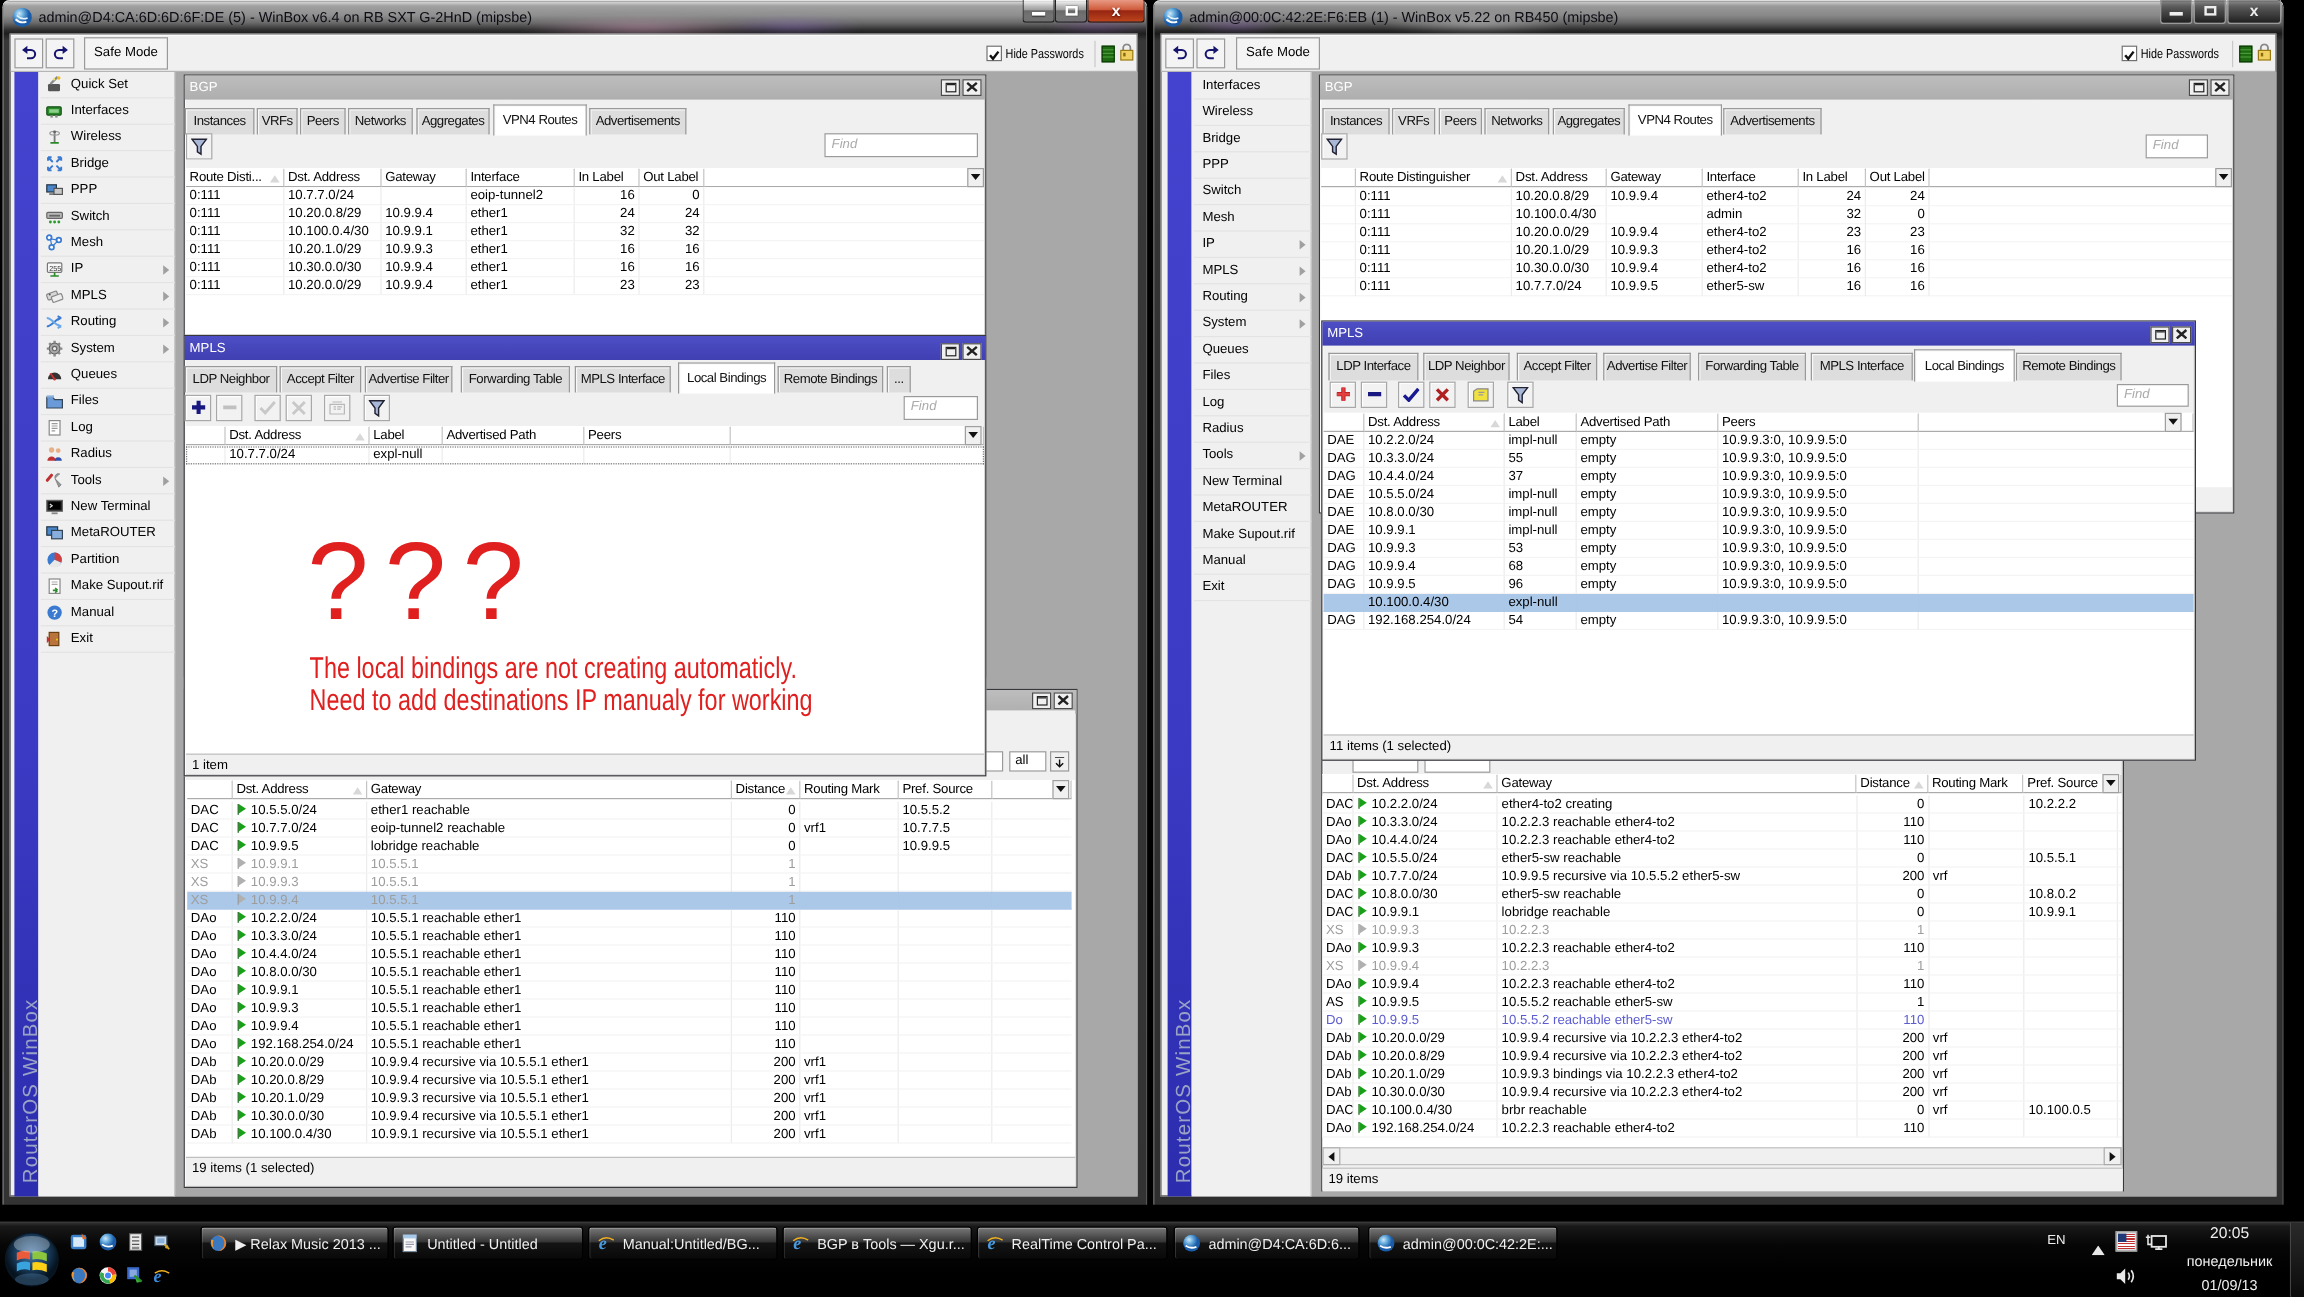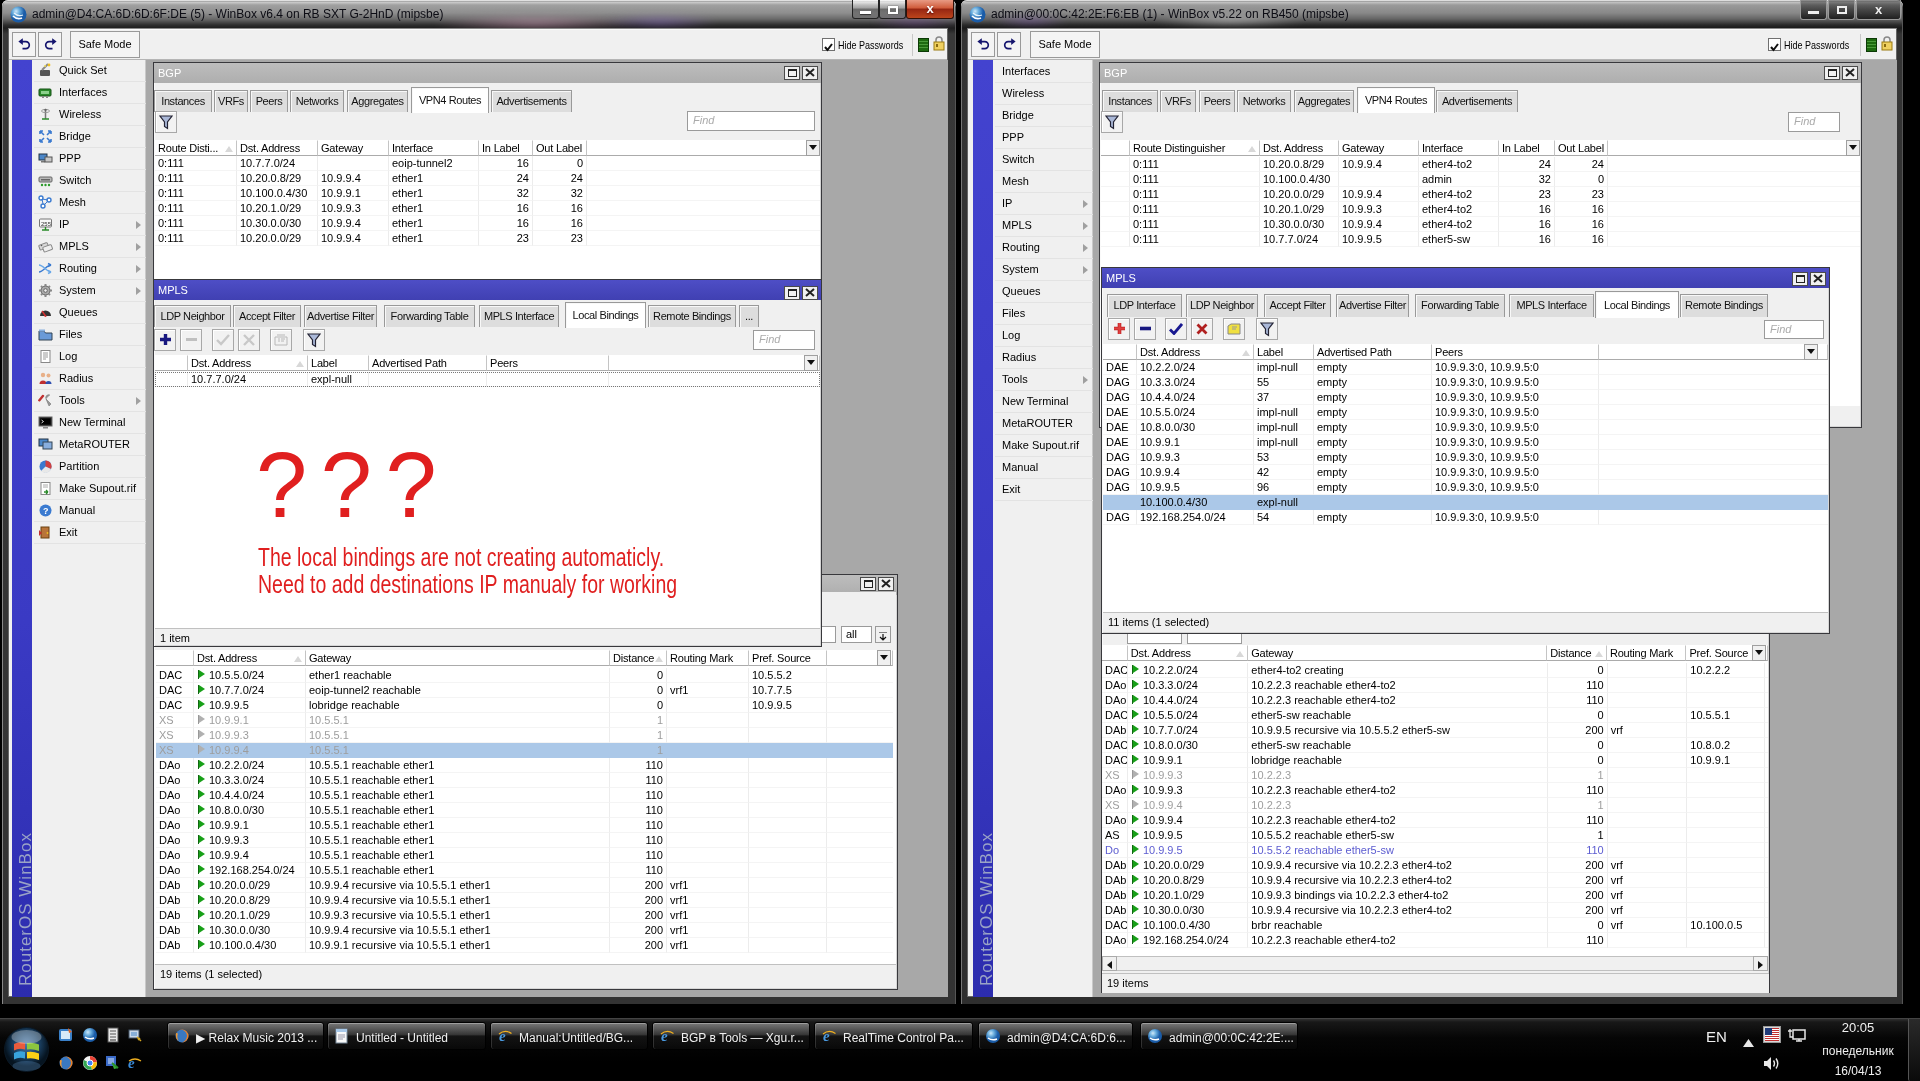--- a/index.html
+++ b/index.html
@@ -975,21 +975,21 @@
       <div class="c " style="width:34px">DAG</div>
       <div class="c " style="width:117px">10.9.9.3</div>
       <div class="c " style="width:60px">53</div>
       <div class="c " style="width:118px">empty</div>
       <div class="c " style="width:167px">10.9.9.3:0, 10.9.9.5:0</div>
       <div class="c" style="flex:1;border-right:none"></div>
     </div>
     <div class="r " style="">
       <div class="c " style="width:34px">DAG</div>
       <div class="c " style="width:117px">10.9.9.4</div>
-      <div class="c " style="width:60px">42</div>
+      <div class="c " style="width:60px">68</div>
       <div class="c " style="width:118px">empty</div>
       <div class="c " style="width:167px">10.9.9.3:0, 10.9.9.5:0</div>
       <div class="c" style="flex:1;border-right:none"></div>
     </div>
     <div class="r " style="">
       <div class="c " style="width:34px">DAG</div>
       <div class="c " style="width:117px">10.9.9.5</div>
       <div class="c " style="width:60px">96</div>
       <div class="c " style="width:118px">empty</div>
       <div class="c " style="width:167px">10.9.9.3:0, 10.9.9.5:0</div>
@@ -1097,33 +1097,33 @@
         <path d="M2 6 Q8 1 14.5 5.5" stroke="#f0b020" stroke-width="1.2" fill="none"></path>
       </svg></span><span class="tske">RealTime Control Pa...</span></div>
 <div class="a" style="left:978px;top:1022px;width:155px;height:28px;background:linear-gradient(rgba(200,200,200,.55),rgba(120,120,120,.4) 45%,rgba(30,30,30,.55) 50%,rgba(12,12,12,.65));border:1px solid #000;border-radius:3px;box-shadow:inset 0 1px 0 rgba(255,255,255,.3),inset 1px 0 0 rgba(255,255,255,.15);padding:5px 0 0 6px;overflow:hidden;white-space:nowrap;"><span style="display:inline-block;vertical-align:top;margin-right:6px"><svg width="16" height="16">
         <circle cx="8" cy="8" r="7" fill="url(#sp)"></circle>
         <path d="M3 10 Q7 13 12 11" stroke="#fff" stroke-width="1.5" fill="none"></path>
       </svg></span><span class="tske">admin@D4:CA:6D:6...</span></div>
 <div class="a" style="left:1140px;top:1022px;width:158px;height:28px;background:linear-gradient(rgba(200,200,200,.55),rgba(120,120,120,.4) 45%,rgba(30,30,30,.55) 50%,rgba(12,12,12,.65));border:1px solid #000;border-radius:3px;box-shadow:inset 0 1px 0 rgba(255,255,255,.3),inset 1px 0 0 rgba(255,255,255,.15);padding:5px 0 0 6px;overflow:hidden;white-space:nowrap;"><span style="display:inline-block;vertical-align:top;margin-right:6px"><svg width="16" height="16">
         <circle cx="8" cy="8" r="7" fill="url(#sp)"></circle>
         <path d="M3 10 Q7 13 12 11" stroke="#fff" stroke-width="1.5" fill="none"></path>
       </svg></span><span class="tske">admin@00:0C:42:2E:...</span></div>
-<div class="a" style="left:1706px;top:1028px;width:30px;height:14px;color:#f0f0f0;font-size:15px;">EN</div>
+<div class="a" style="left:1706px;top:1028px;width:30px;height:14px;color:#f0f0f0;font-size:11px;">EN</div>
 <div class="a" style="left:1743px;top:1033px;width:12px;height:9px;"><svg width="11" height="8">
       <path d="M5.5 0 L11 8 H0 Z" fill="#e8e8e8"></path>
     </svg></div>
 <div class="a" style="left:1763px;top:1026px;width:18px;height:17px;background:#d8d8d8;border:1px solid #999;padding:1px;">
     <div style="width:14px;height:13px;background:repeating-linear-gradient(#c03030 0,#c03030 1px,#fff 1px,#fff 2px);position:relative">
       <div style="position:absolute;left:0;top:0;width:7px;height:7px;background:#203a78"></div>
     </div>
   </div>
 <div class="a" style="left:1788px;top:1027px;width:18px;height:16px;"><svg width="18" height="16">
       <rect x="5" y="3" width="12" height="9" fill="none" stroke="#e8e8e8" stroke-width="1.5"></rect>
       <path d="M8 14 h6 M11 12 v2" stroke="#e8e8e8" stroke-width="1.5"></path>
       <path d="M2 2 v5 M0 4 h4 M2 7 v3 h3" stroke="#e8e8e8" stroke-width="1.3" fill="none"></path>
     </svg></div>
 <div class="a" style="left:1763px;top:1056px;width:17px;height:16px;"><svg width="17" height="15">
       <path d="M1 5 h3 l4 -4 v13 l-4 -4 h-3 z" fill="#e8e8e8"></path>
       <path d="M10.5 4.5 q2 3 0 6 M13 2.5 q3.5 5 0 10" stroke="#e8e8e8" stroke-width="1.4" fill="none"></path>
     </svg></div>
 <div class="a" style="left:1798px;top:1020px;width:120px;height:14px;color:#f0f0f0;font-size:13px;text-align:center;">20:05</div>
 <div class="a" style="left:1798px;top:1044px;width:120px;height:13px;color:#f0f0f0;font-size:12px;text-align:center;">понедельник</div>
-<div class="a" style="left:1798px;top:1064px;width:120px;height:13px;color:#f0f0f0;font-size:12px;text-align:center;">16/04/13</div>
+<div class="a" style="left:1798px;top:1064px;width:120px;height:13px;color:#f0f0f0;font-size:12px;text-align:center;">01/09/13</div>
 <div class="a" style="left:1908px;top:1019px;width:12px;height:62px;background:linear-gradient(#2a2a2a,#0a0a0a);border-left:1px solid #555;border-radius:0 0 0 2px;"></div>
 </body></html>

